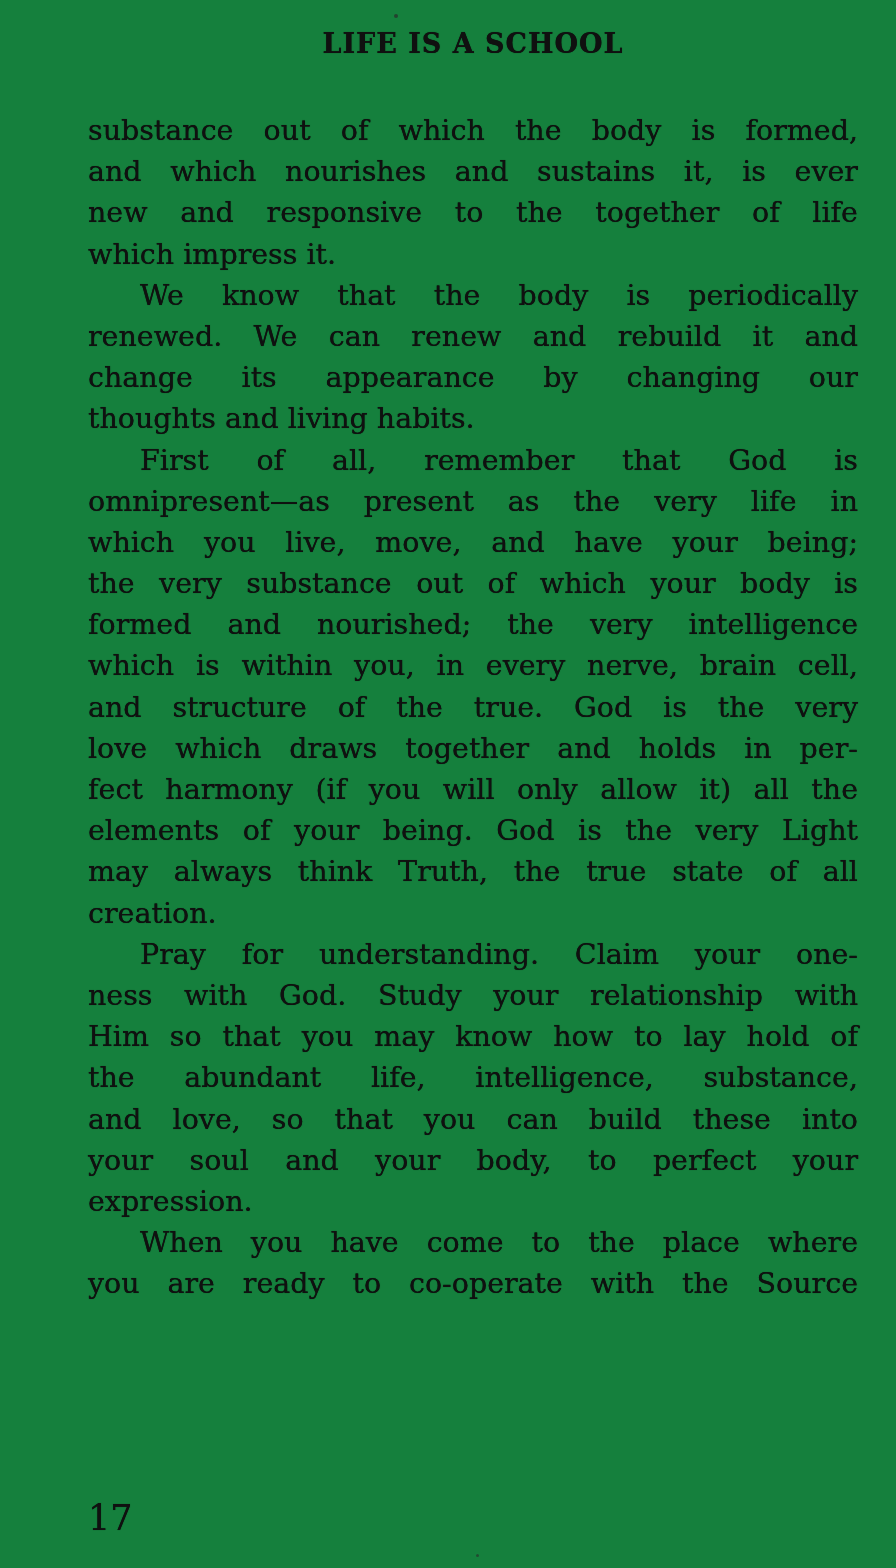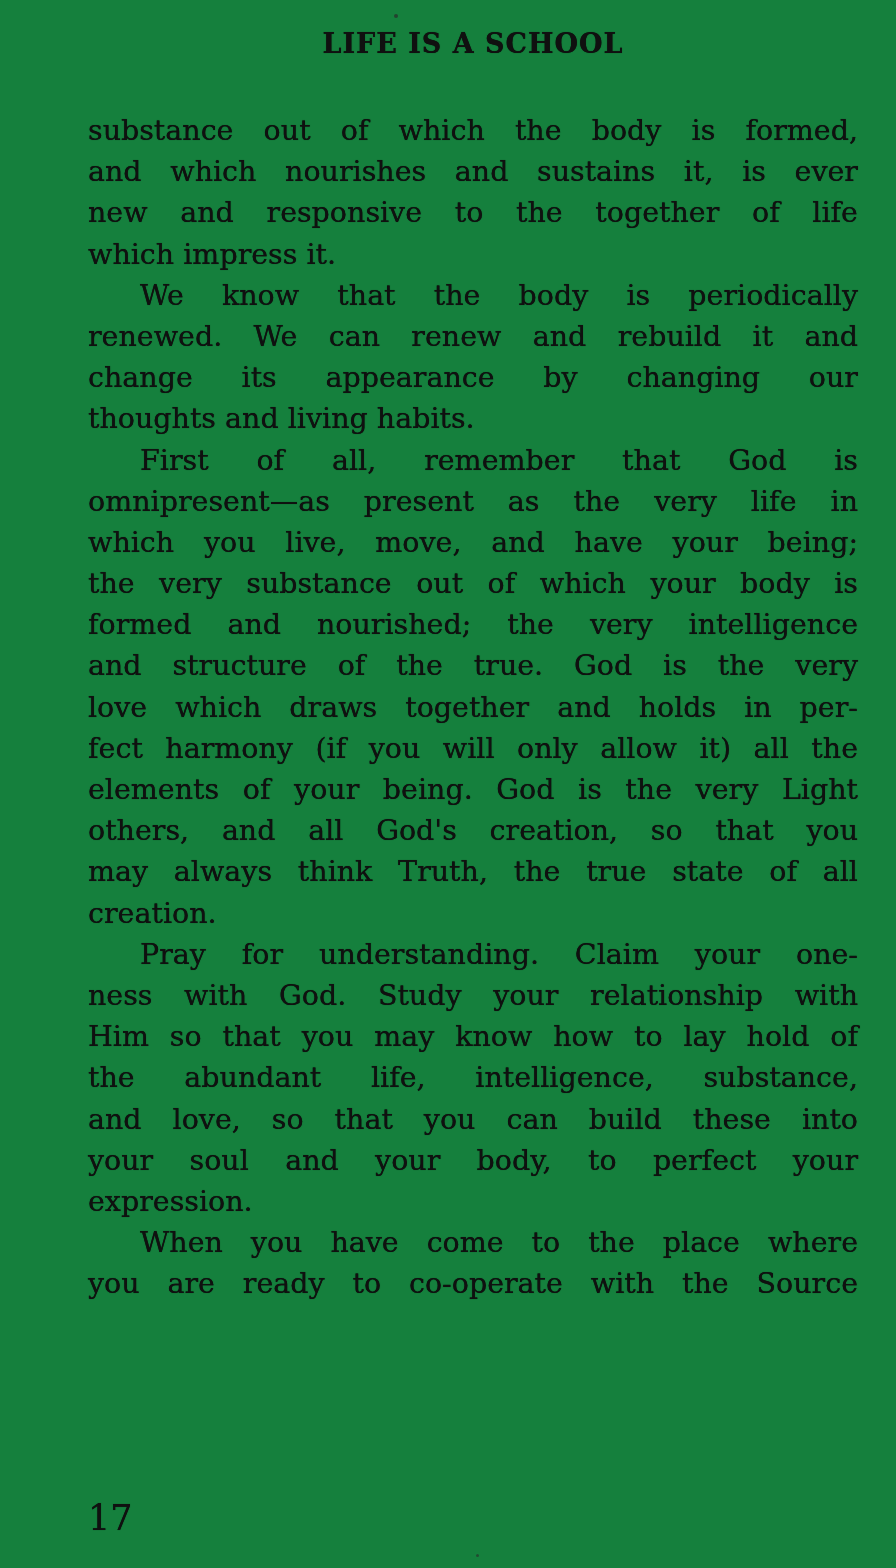--- a/index.html
+++ b/index.html
@@ -81,25 +81,25 @@
       <div class="line lastline">which impress it.</div>
       <div class="line indent">We know that the body is periodically</div>
       <div class="line">renewed. We can renew and rebuild it and</div>
       <div class="line">change its appearance by changing our</div>
       <div class="line lastline">thoughts and living habits.</div>
       <div class="line indent">First of all, remember that God is</div>
       <div class="line">omnipresent—as present as the very life in</div>
       <div class="line">which you live, move, and have your being;</div>
       <div class="line">the very substance out of which your body is</div>
       <div class="line">formed and nourished; the very intelligence</div>
+      <div class="line">which is within you, in every nerve, brain cell,</div>
       <div class="line">and structure of the true. God is the very</div>
       <div class="line">love which draws together and holds in per-</div>
       <div class="line">fect harmony (if you will only allow it) all the</div>
       <div class="line">elements of your being. God is the very Light</div>
-      <div class="line">others, and all God's creation, so that you</div>
       <div class="line">may always think Truth, the true state of all</div>
       <div class="line lastline">creation.</div>
       <div class="line indent">Pray for understanding. Claim your one-</div>
       <div class="line">ness with God. Study your relationship with</div>
       <div class="line">Him so that you may know how to lay hold of</div>
       <div class="line">the abundant life, intelligence, substance,</div>
       <div class="line">and love, so that you can build these into</div>
       <div class="line">your soul and your body, to perfect your</div>
       <div class="line lastline">expression.</div>
       <div class="line indent">When you have come to the place where</div>

